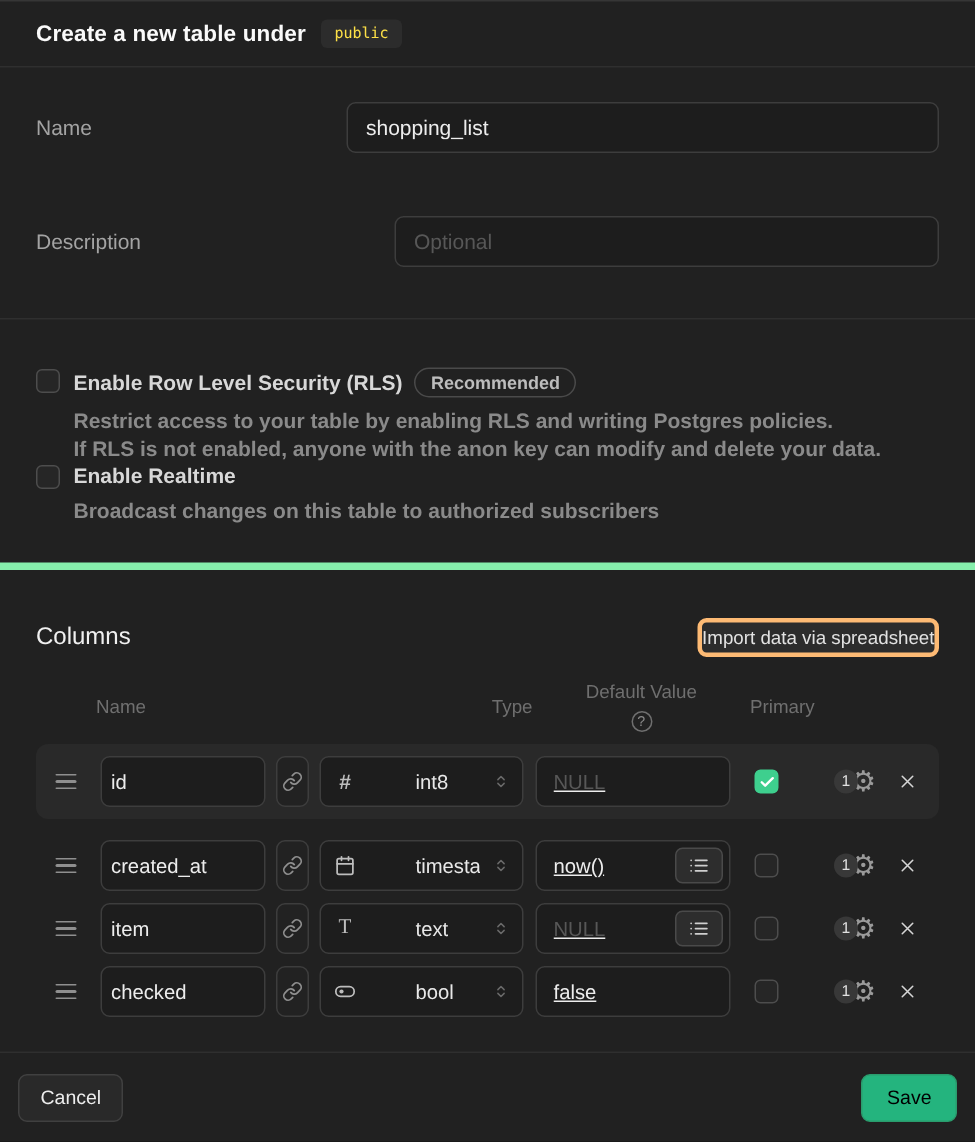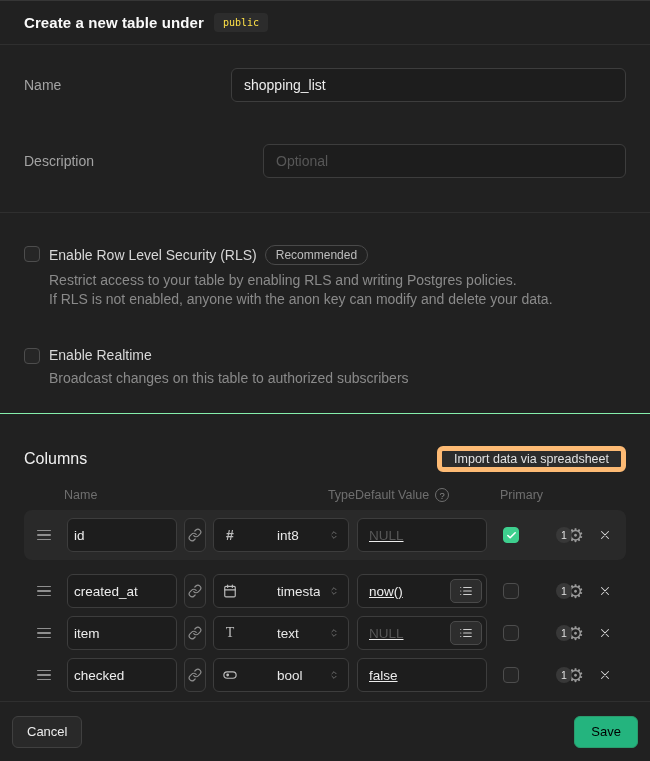--- a/index.html
+++ b/index.html
@@ -15,39 +15,39 @@
         font-family:"DejaVu Sans Mono","Liberation Mono",monospace; font-size:10px; color:#fde047;}
   
   .sec-fields{ padding:23px 24px 34px; border-bottom:1px solid #2f2f2f;}
   .field-row{ display:flex; align-items:flex-start;}
   .field-row + .field-row{ margin-top:42px;gap:32px;}
   .field-label{ width:207px; flex:0 0 207px; font-size:14px; color:#a3a3a3; padding-top:9px;}
   .text-input{ flex:1; height:34px; background:#1d1d1d; border:1px solid #3d3d3d; border-radius:6px;
         color:#ededed; font-size:14px; padding:0 12px; outline:none; font-family:inherit;}
   .text-input::placeholder{ color:#575757;}
   
-  .sec-toggles{ padding:32px 24px 25px; border-bottom:1px solid #86efac;}
+  .sec-toggles{ padding:32px 24px 25px; border-bottom:5px solid #86efac;font-weight:bold;}
   .toggle-block{ display:flex; gap:9px;}
-  .toggle-block + .toggle-block{ margin-top:38px;}
+  .toggle-block + .toggle-block{ }
   .checkbox{ width:16px; height:16px; flex:0 0 16px; margin-top:1px; background:#262626;
         border:1px solid #4d4d4d; border-radius:4px; cursor:pointer;}
   .toggle-title-line{ display:flex; align-items:center; gap:8px;}
   .toggle-title{ font-size:14px; color:#d8d8d8;}
   .pill{ border:1px solid #4a4a4a; border-radius:999px; padding:2px 10px; font-size:12px; color:#bdbdbd;}
   .toggle-desc{ font-size:14px; color:#8a8a8a; line-height:19px; margin-top:6px;}
   
   .sec-columns{ padding:32px 24px 0; flex:1;}
   .col-head{ display:flex; align-items:center; justify-content:space-between;}
   .col-title{ font-size:16px; color:#f0f0f0;}
-  .import-btn{ height:26px; background:#2c2c2c; border:5px solid #fdba74; border-radius:6px;
-        color:#e2e2e2; font-size:12.5px; padding:0 12px; cursor:pointer; font-family:inherit;}
+  .import-btn{ height:26px; background:#2c2c2c; border:3px solid #fdba74; border-radius:6px;
+        color:#e2e2e2; font-size:12.5px; padding:0 0; cursor:pointer; font-family:inherit;}
   .tbl-headers{ display:flex; align-items:center; margin-top:16px; padding-left:40px;
         font-size:12.5px; color:#6f6f6f;}
   .th-name{ width:149px;} .th-type{ width:142px;text-align:right;}
-  .th-default{ width:145px; display:flex; align-items:center; gap:6px;}
+  .th-default{ width:145px; display:flex; align-items:center; gap:6px;flex-direction:column;}
   .help-circle{ width:14px; height:14px; border:1px solid #6f6f6f; border-radius:50%;
         display:inline-flex; align-items:center; justify-content:center; font-size:9.5px; color:#8a8a8a;}
   
   .col-row{ display:flex; align-items:center; height:34px; padding:0 13px; margin-bottom:8px;}
   .row-hl{ background:#292929; border-radius:8px; height:50px; margin:8px 0 14px;}
   .drag{ width:14px; margin-right:16px; display:flex; flex-direction:column; gap:3px; cursor:grab;}
   .drag i{ display:block; height:1.5px; background:#8f8f8f; border-radius:1px;}
   .cell-input{ width:110px; height:34px; background:#1d1d1d; border:1px solid #3d3d3d; border-radius:6px;
         color:#ededed; font-size:13.5px; padding:0 6px; outline:none; margin-right:7px; font-family:inherit;}
   .link-btn{ width:22px; height:34px; flex:0 0 22px; border:1px solid #3d3d3d; border-radius:6px;

